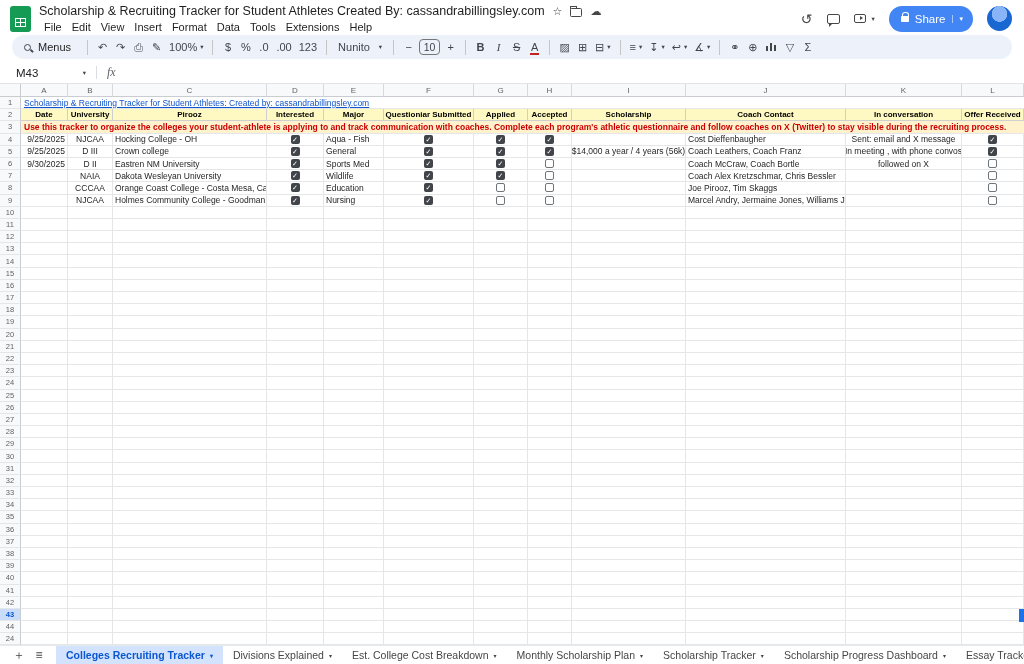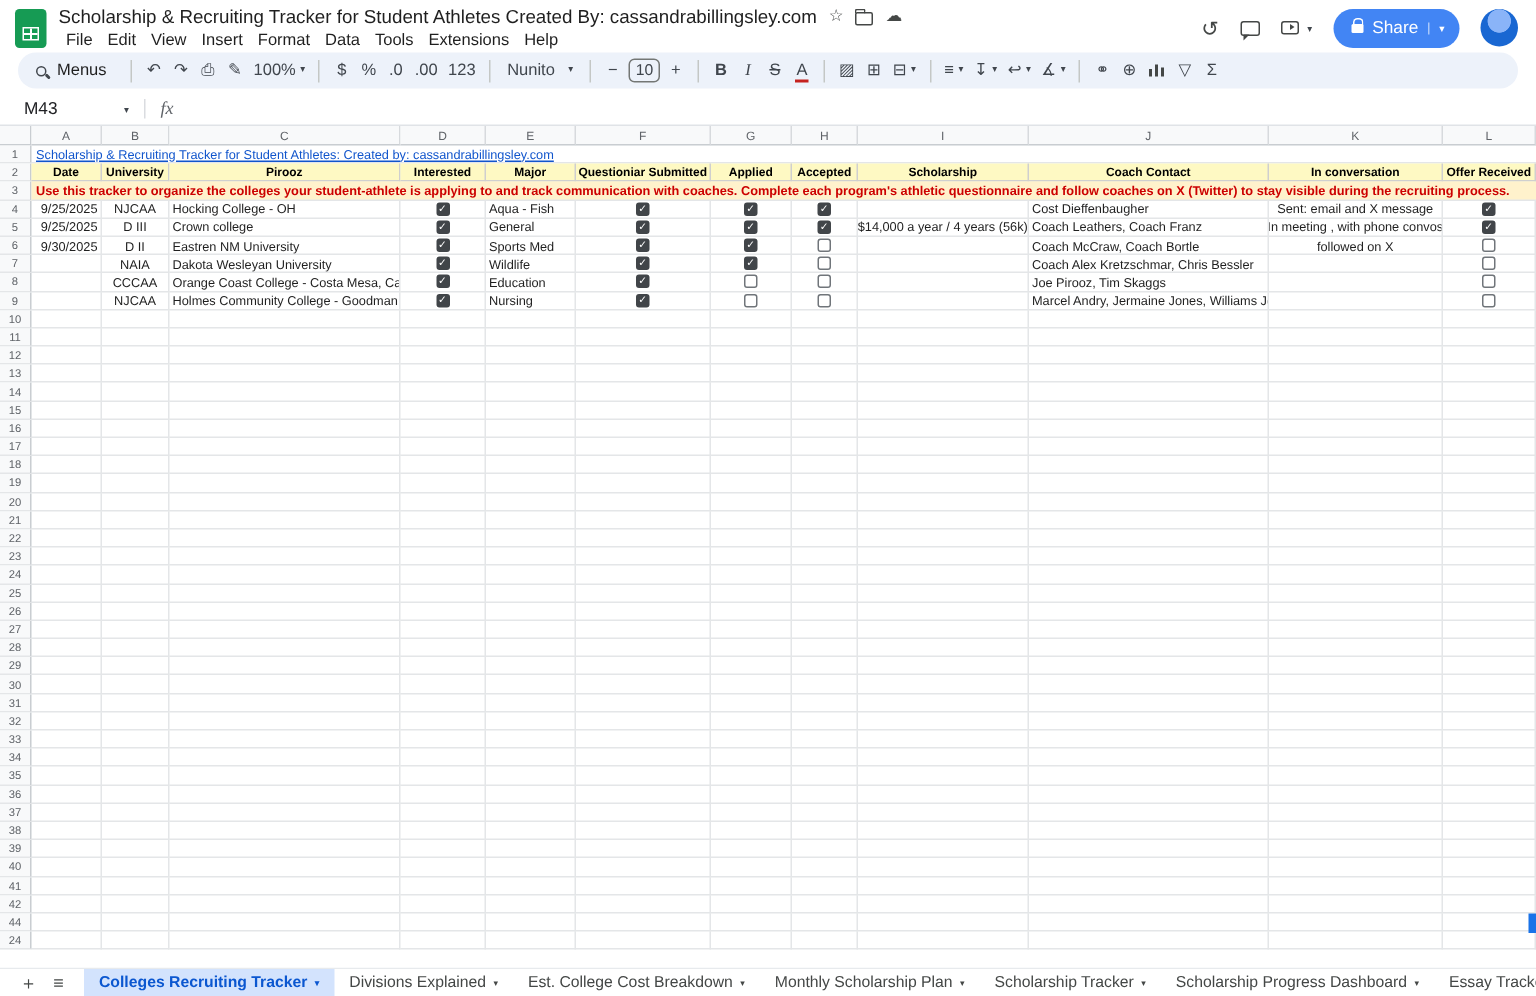--- a/index.html
+++ b/index.html
@@ -873,20 +873,35 @@
           <div class="cell" style="width: 60px;"></div>
           <div class="cell" style="width: 90px;"></div>
           <div class="cell" style="width: 54px;"></div>
           <div class="cell" style="width: 44px;"></div>
           <div class="cell" style="width: 114px;"></div>
           <div class="cell" style="width: 160px;"></div>
           <div class="cell" style="width: 116px;"></div>
           <div class="cell" style="width: 62px;"></div>
         </div>
         <div class="grid-row">
+          <div class="rownum sel">43</div>
+          <div class="cell" style="width: 47px;"></div>
+          <div class="cell" style="width: 45px;"></div>
+          <div class="cell" style="width: 154px;"></div>
+          <div class="cell" style="width: 57px;"></div>
+          <div class="cell" style="width: 60px;"></div>
+          <div class="cell" style="width: 90px;"></div>
+          <div class="cell" style="width: 54px;"></div>
+          <div class="cell" style="width: 44px;"></div>
+          <div class="cell" style="width: 114px;"></div>
+          <div class="cell" style="width: 160px;"></div>
+          <div class="cell" style="width: 116px;"></div>
+          <div class="cell" style="width: 62px;"></div>
+        </div>
+        <div class="grid-row">
           <div class="rownum">44</div>
           <div class="cell" style="width: 47px;"></div>
           <div class="cell" style="width: 45px;"></div>
           <div class="cell" style="width: 154px;"></div>
           <div class="cell" style="width: 57px;"></div>
           <div class="cell" style="width: 60px;"></div>
           <div class="cell" style="width: 90px;"></div>
           <div class="cell" style="width: 54px;"></div>
           <div class="cell" style="width: 44px;"></div>
           <div class="cell" style="width: 114px;"></div>

